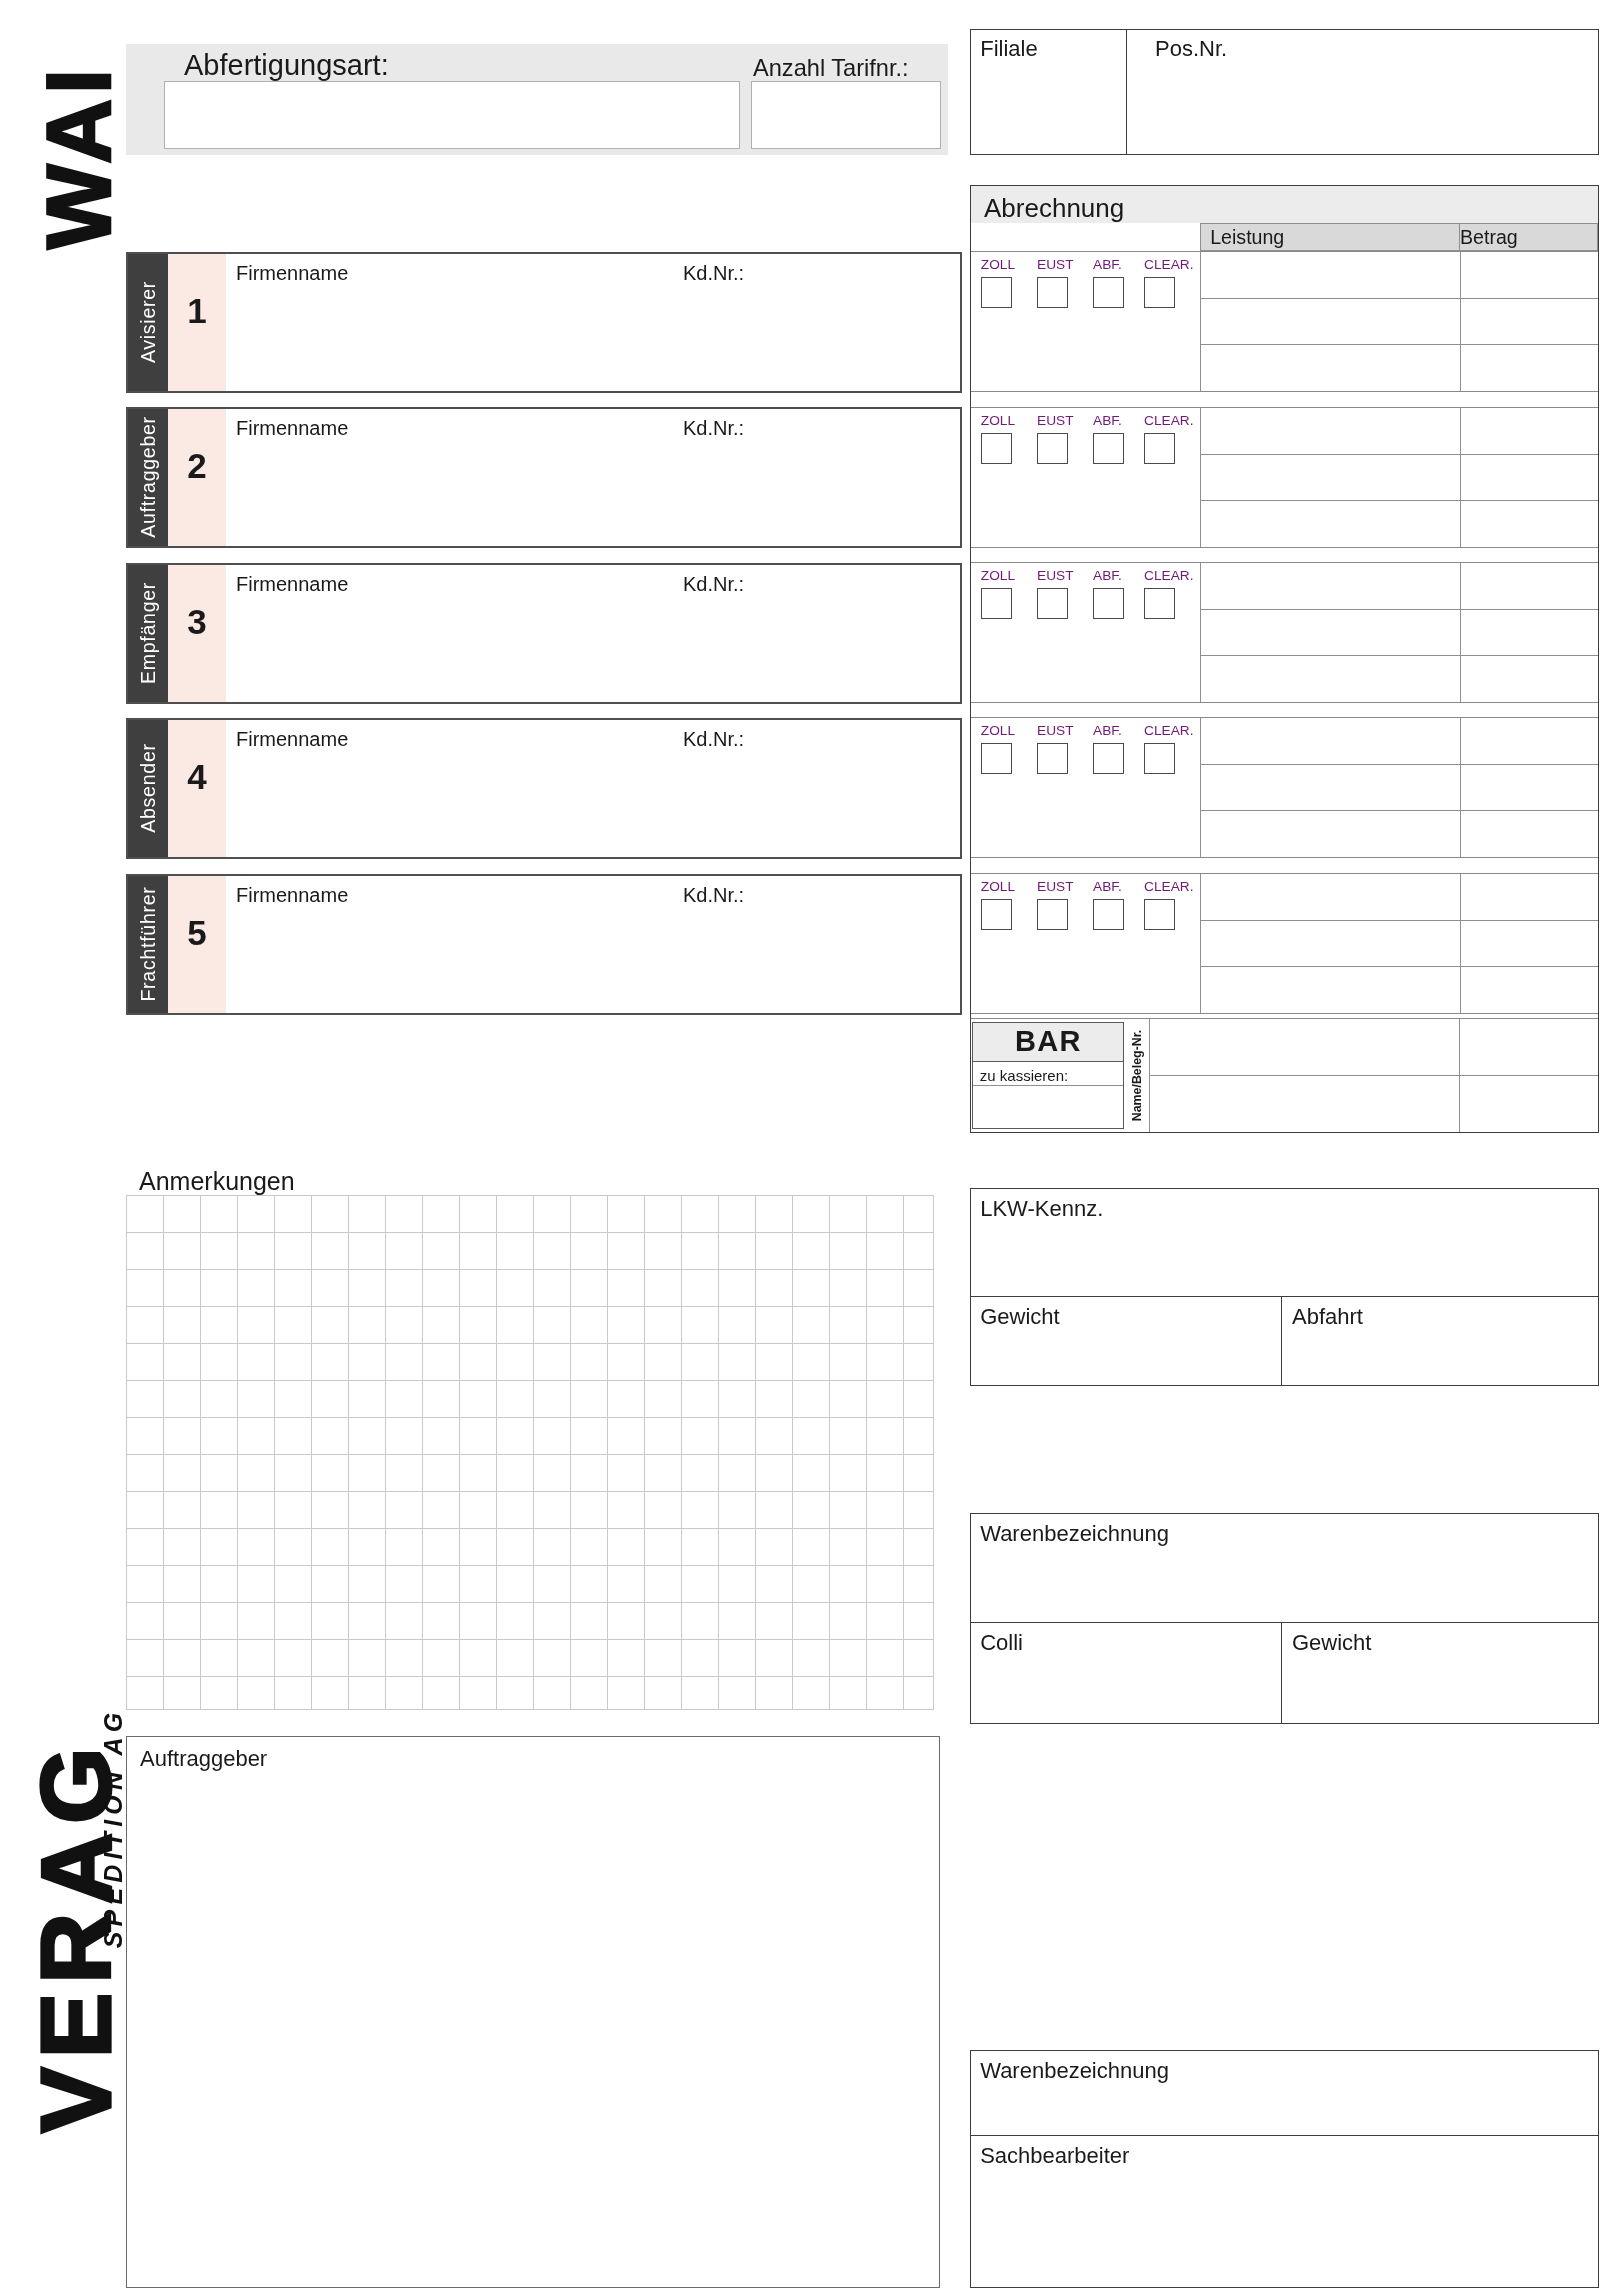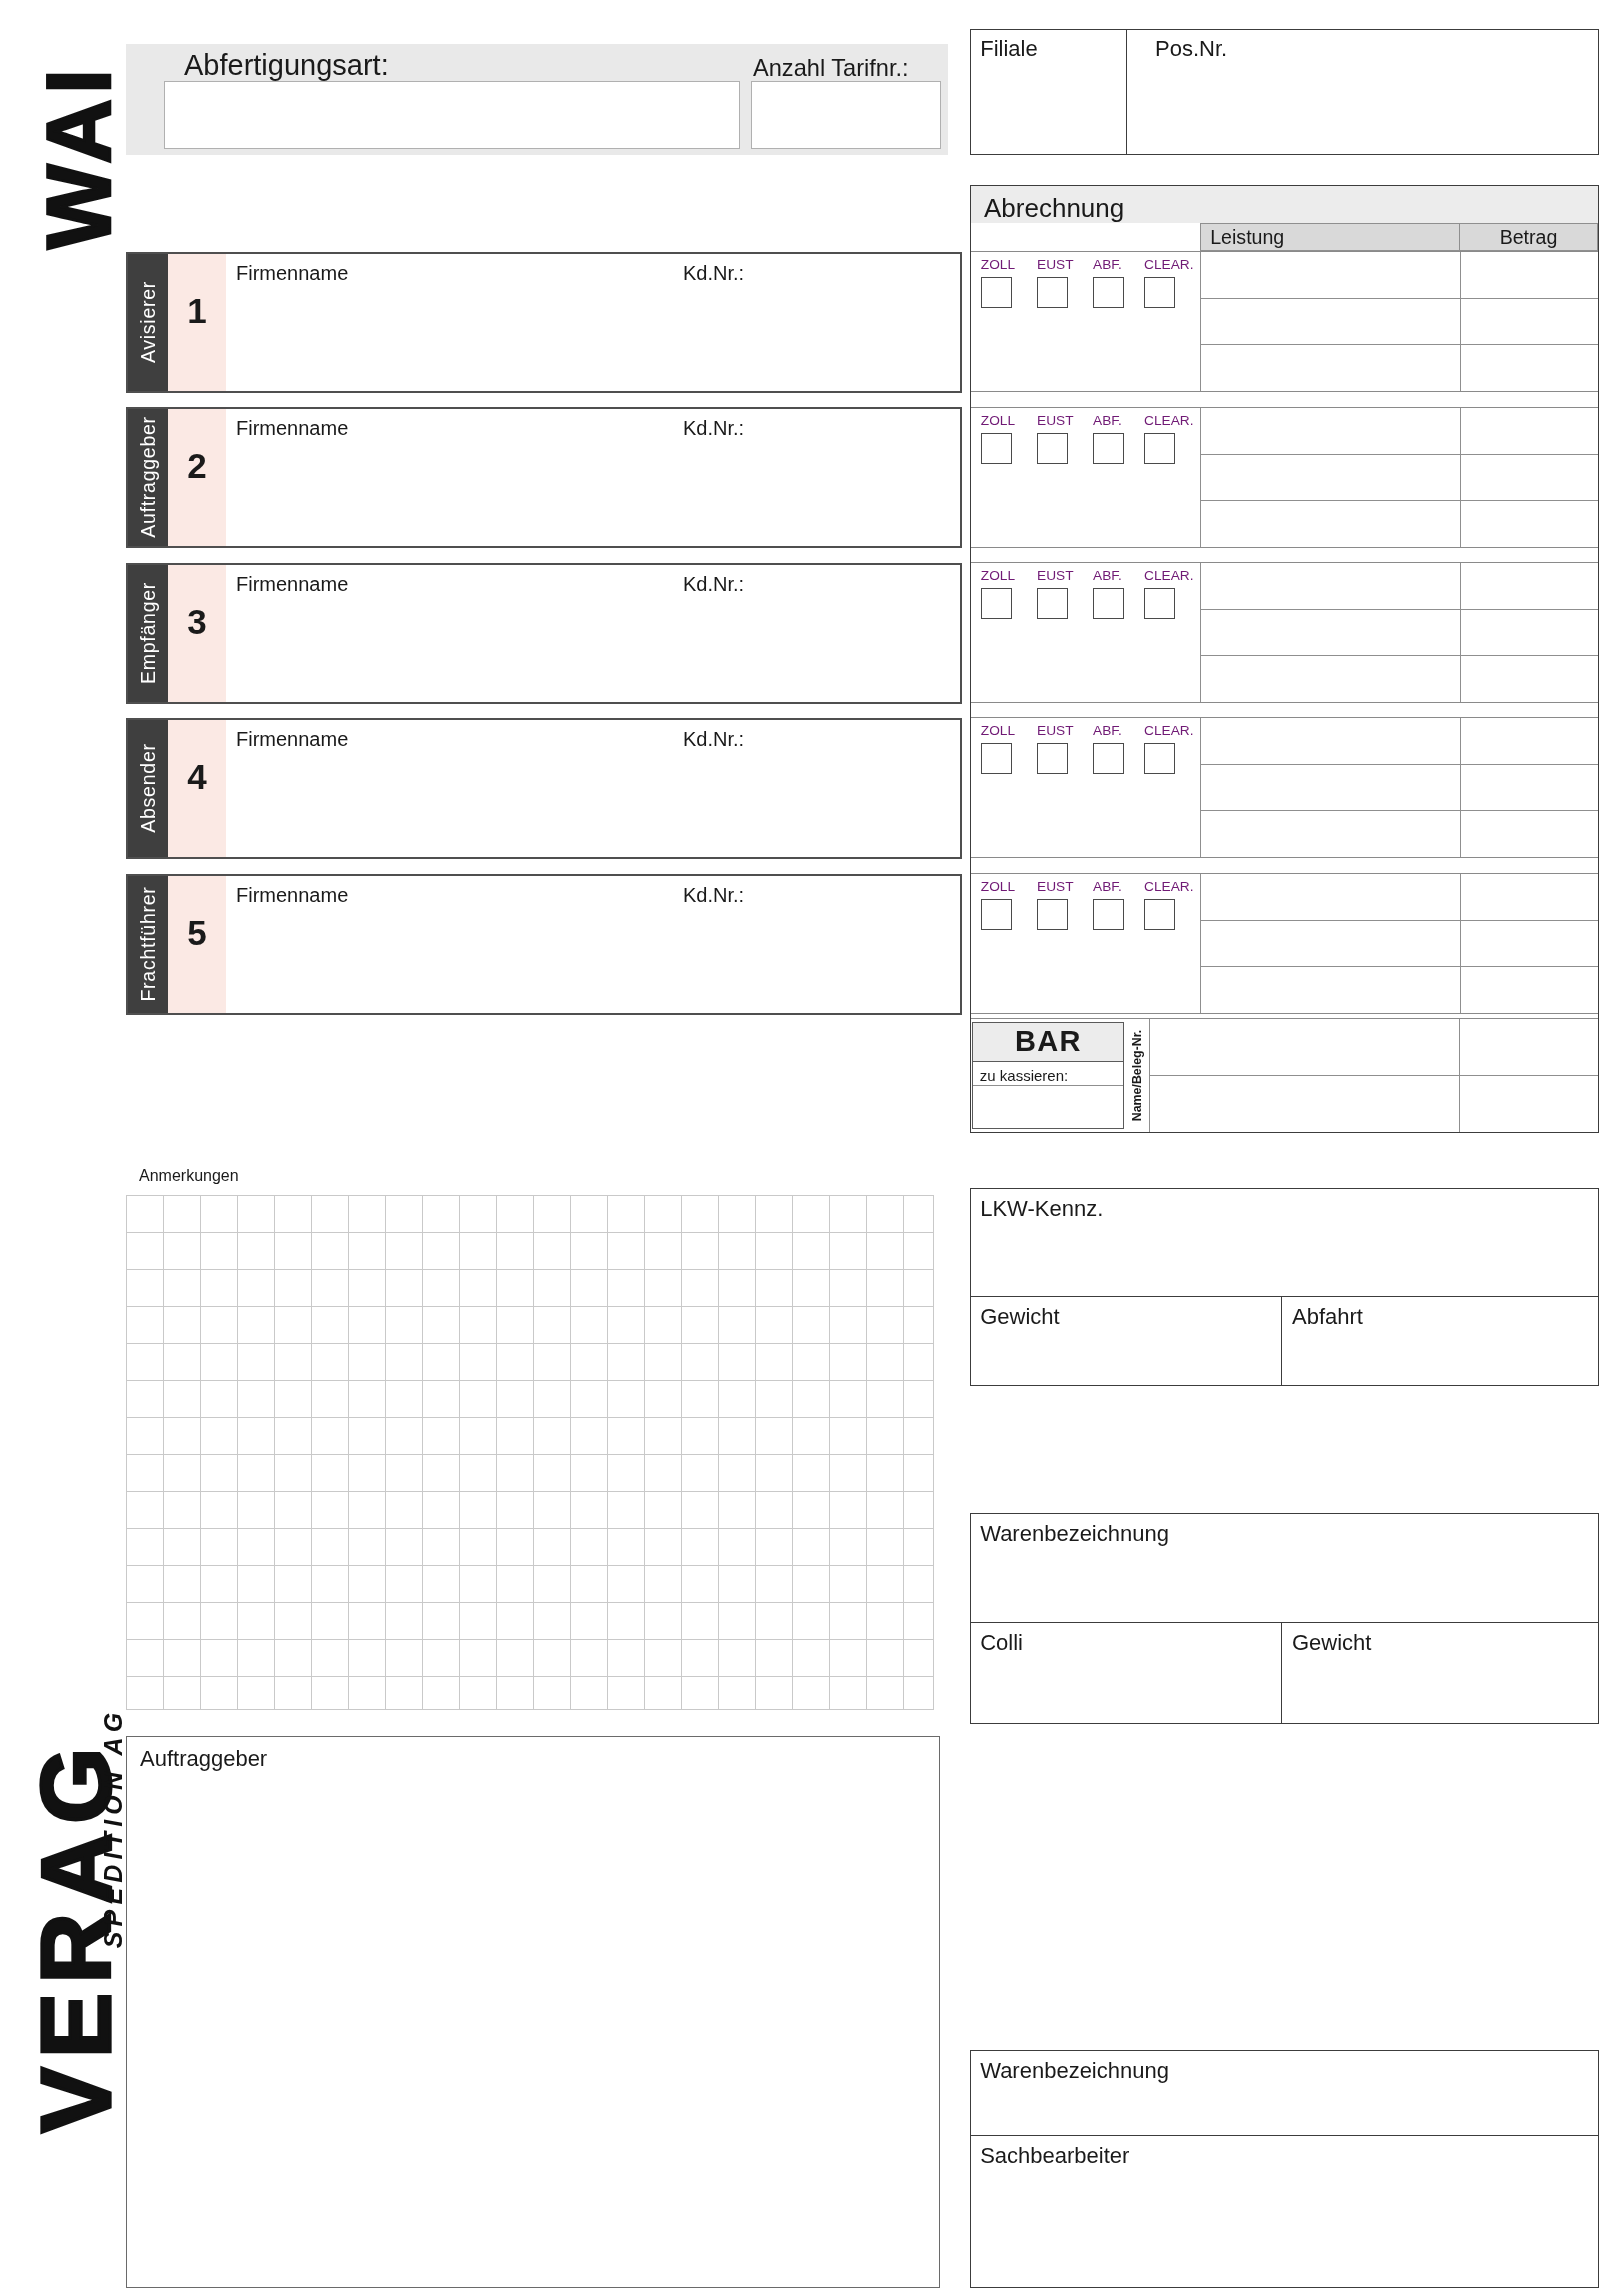--- a/index.html
+++ b/index.html
@@ -34,21 +34,21 @@
   .vline { position:absolute; width:1.3px; background:#3c3c3c; }
 
   
   .abrechnung { position:absolute; left:970px; top:185px; width:629px; height:948px;
     border:1.3px solid #3c3c3c; background:#fff; box-sizing:border-box; }
   .abr-band { position:absolute; left:0; right:0; top:0; height:37px; background:#ececec; }
   .abr-title { position:absolute; left:13px; top:6.5px; font-size:26px; }
   .lh-cell,.bh-cell { position:absolute; top:37px; height:28px; background:#d9d9d9;
     border:0.7px solid #8f8f8f; box-sizing:border-box; font-size:19.6px; line-height:26px; }
   .lh-cell { left:229px; width:260px; padding-left:9.2px; }
-  .bh-cell { left:488px; right:0; text-align:center; }
+  .bh-cell { left:488px; right:0; text-align:left; }
 
   .abr-row { position:absolute; left:0; right:0; height:141px;
     border-top:1.3px solid #8a8a8a; border-bottom:1.3px solid #8a8a8a; box-sizing:border-box; }
   .chk-col { position:absolute; top:0; width:56px; }
   .chk-c1{left:9.8px} .chk-c2{left:66px} .chk-c3{left:122px} .chk-c4{left:173px}
   .chk-lbl { display:block; font-size:13.7px; margin-top:4.6px; color:#701a75; }
   .chk-box { display:block; width:29px; height:29px; border:1.3px solid #4a4a4a; background:#fff; margin-top:5.9px; }
   .abr-table { position:absolute; left:229px; top:0; right:0; bottom:0;
     border-left:0.7px solid #8f8f8f; display:flex; flex-direction:column; }
   .sub { flex:1; display:flex; border-bottom:0.7px solid #8f8f8f; }
@@ -77,21 +77,21 @@
   .party-role { left:8.5px; top:133px; width:130px; text-align:center; color:#fff;
     font-size:19.6px; letter-spacing:0.7px; }
   .party-pink { position:absolute; left:40px; top:0; bottom:0; width:58px; background:#fbe9e4; }
   .party-num { position:absolute; left:0; top:37px; width:100%; text-align:center;
     font-size:35px; font-weight:bold; }
   .party-field { position:absolute; left:97px; top:0; right:0; bottom:0; }
   .lbl-firm { position:absolute; left:108px; top:7.9px; font-size:20px; }
   .lbl-kdnr { position:absolute; left:555px; top:7.9px; font-size:20px; }
 
   
-  .anm-label { position:absolute; left:139px; top:1167px; font-size:16px; }
+  .anm-label { position:absolute; left:139px; top:1167px; font-size:25px; }
   .anm-grid { position:absolute; left:126px; top:1195px; width:807px; height:514px;
     background-image:
       repeating-linear-gradient(to right, #c9c9c9 0 0.7px, transparent 0.7px 37px),
       repeating-linear-gradient(to bottom, #c9c9c9 0 0.7px, transparent 0.7px 37px);
     border-right:0.7px solid #c9c9c9; border-bottom:0.7px solid #c9c9c9; }
 
   
   .zoll-box { position:absolute; left:126px; top:1736px; width:814px; height:552px;
     border:1.3px solid #6a6a6a; background:#fff; box-sizing:border-box; }
   .zoll-label { position:absolute; left:13px; top:9.2px; font-size:22px; }

